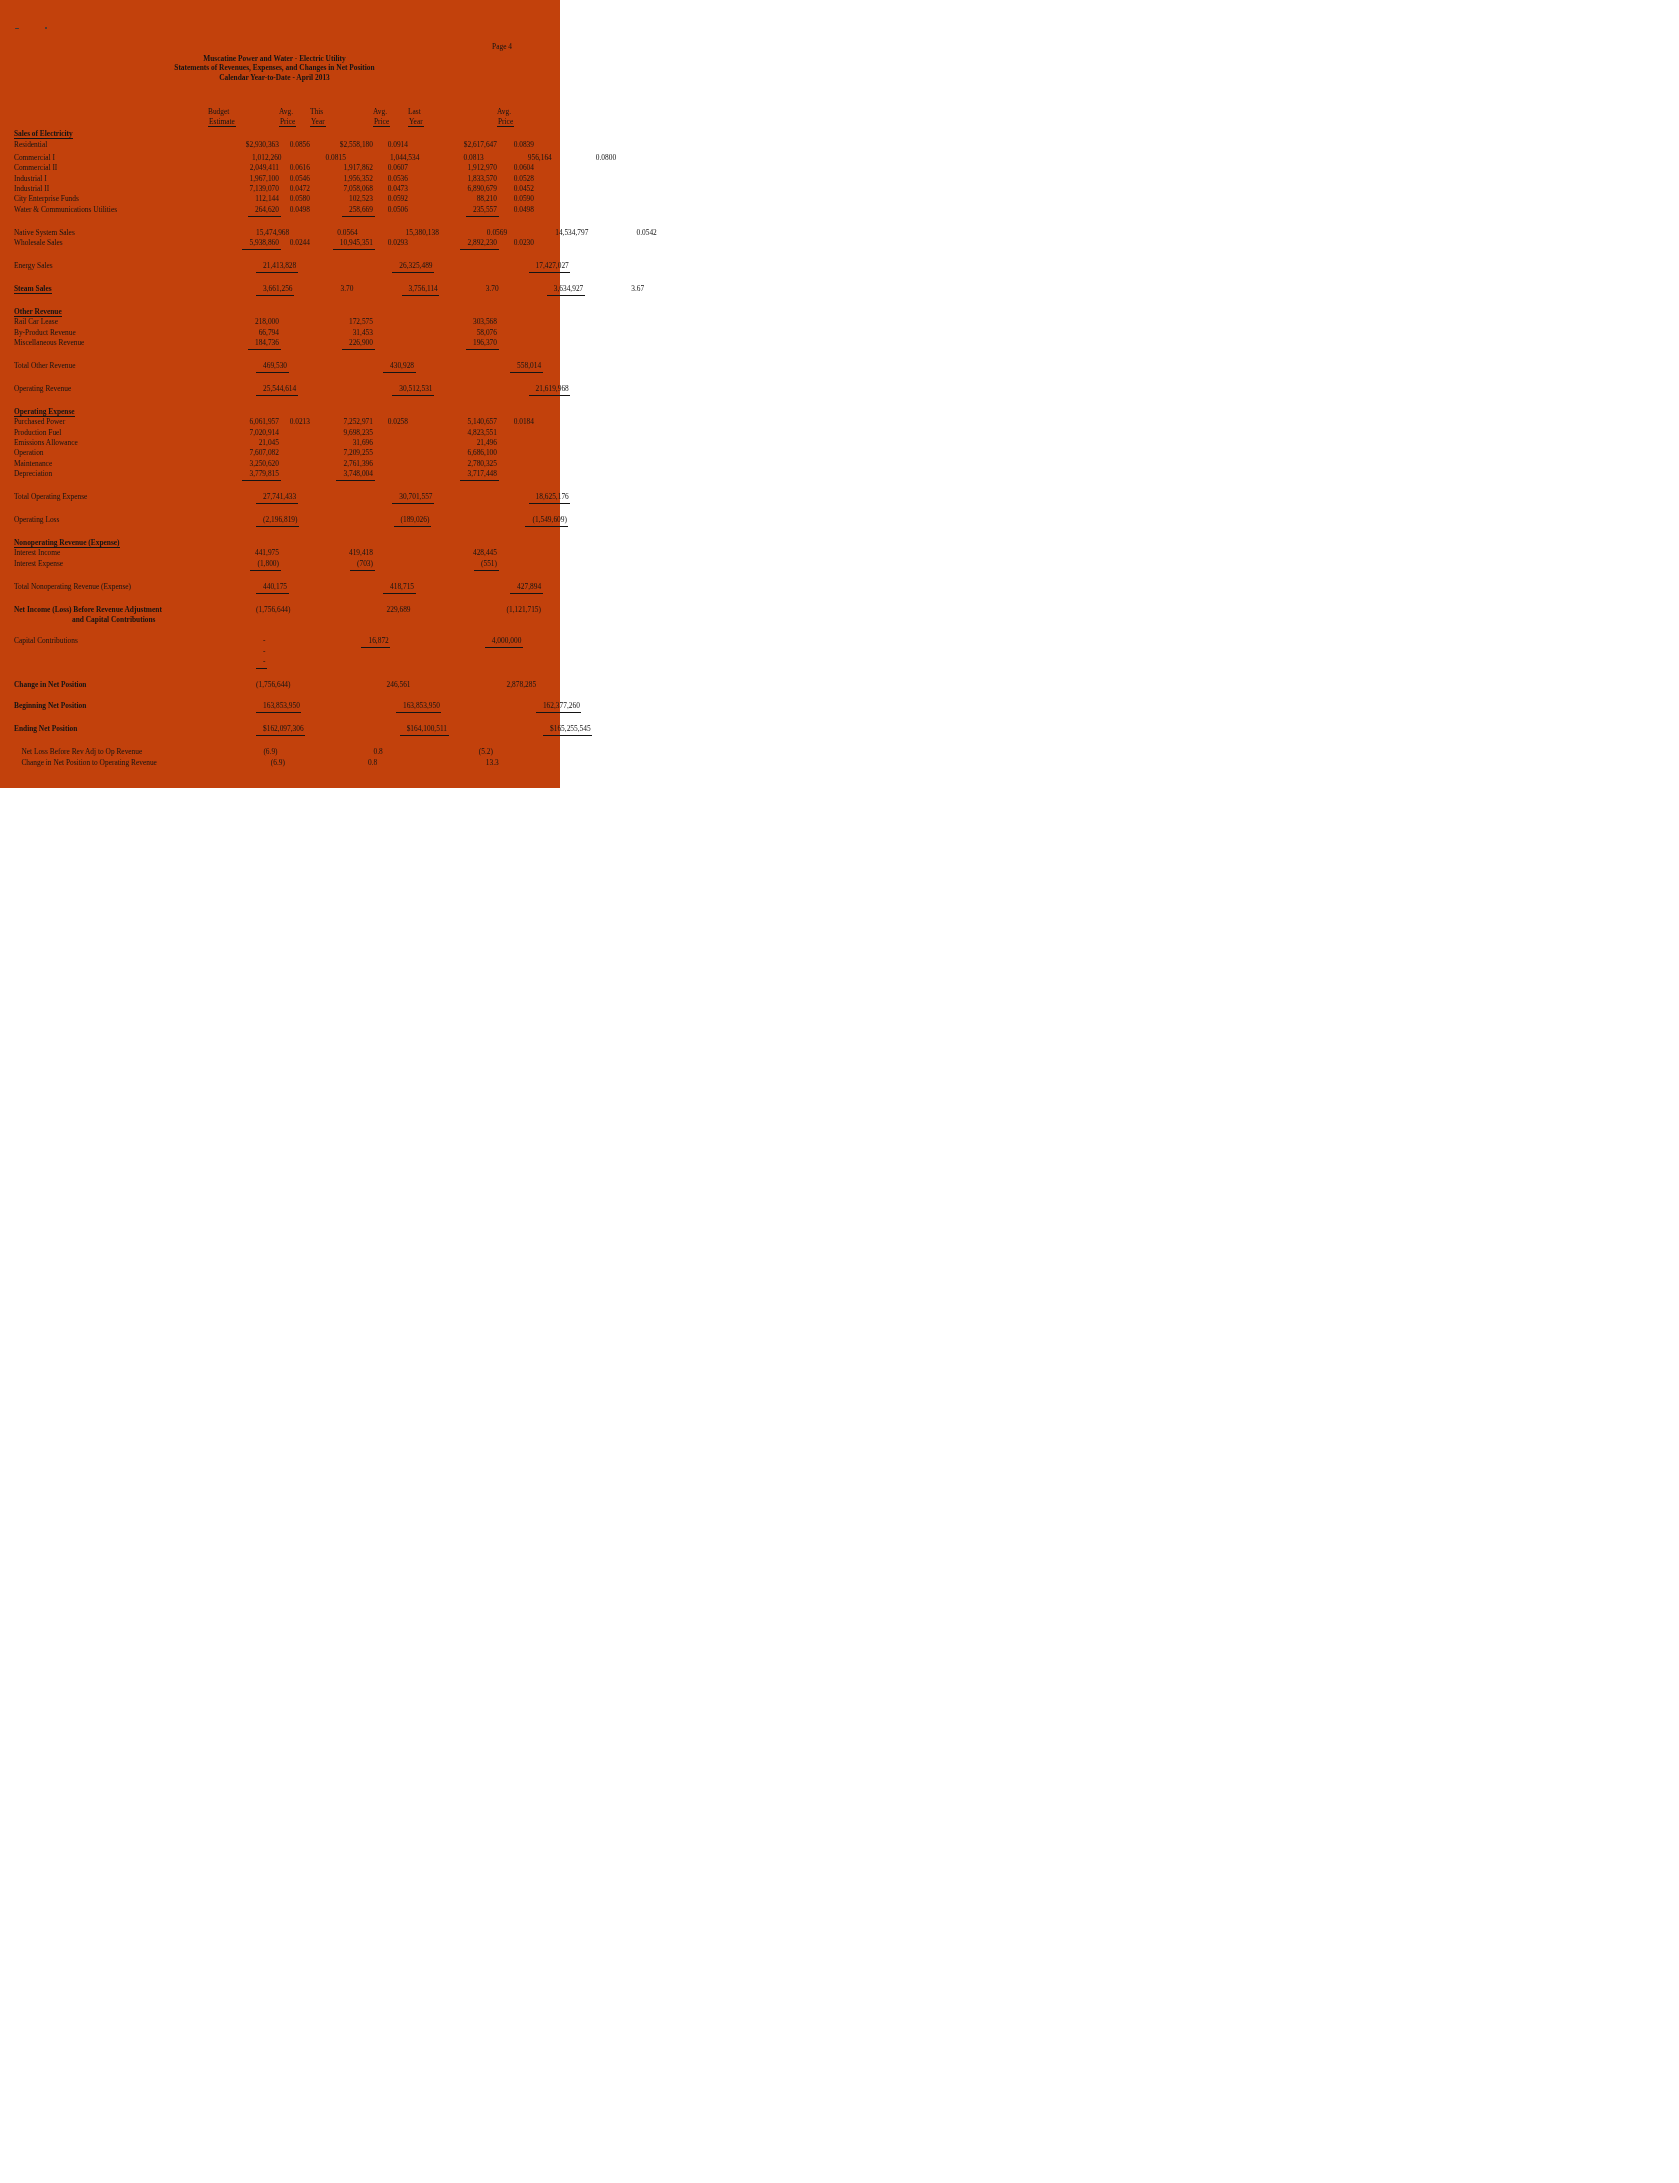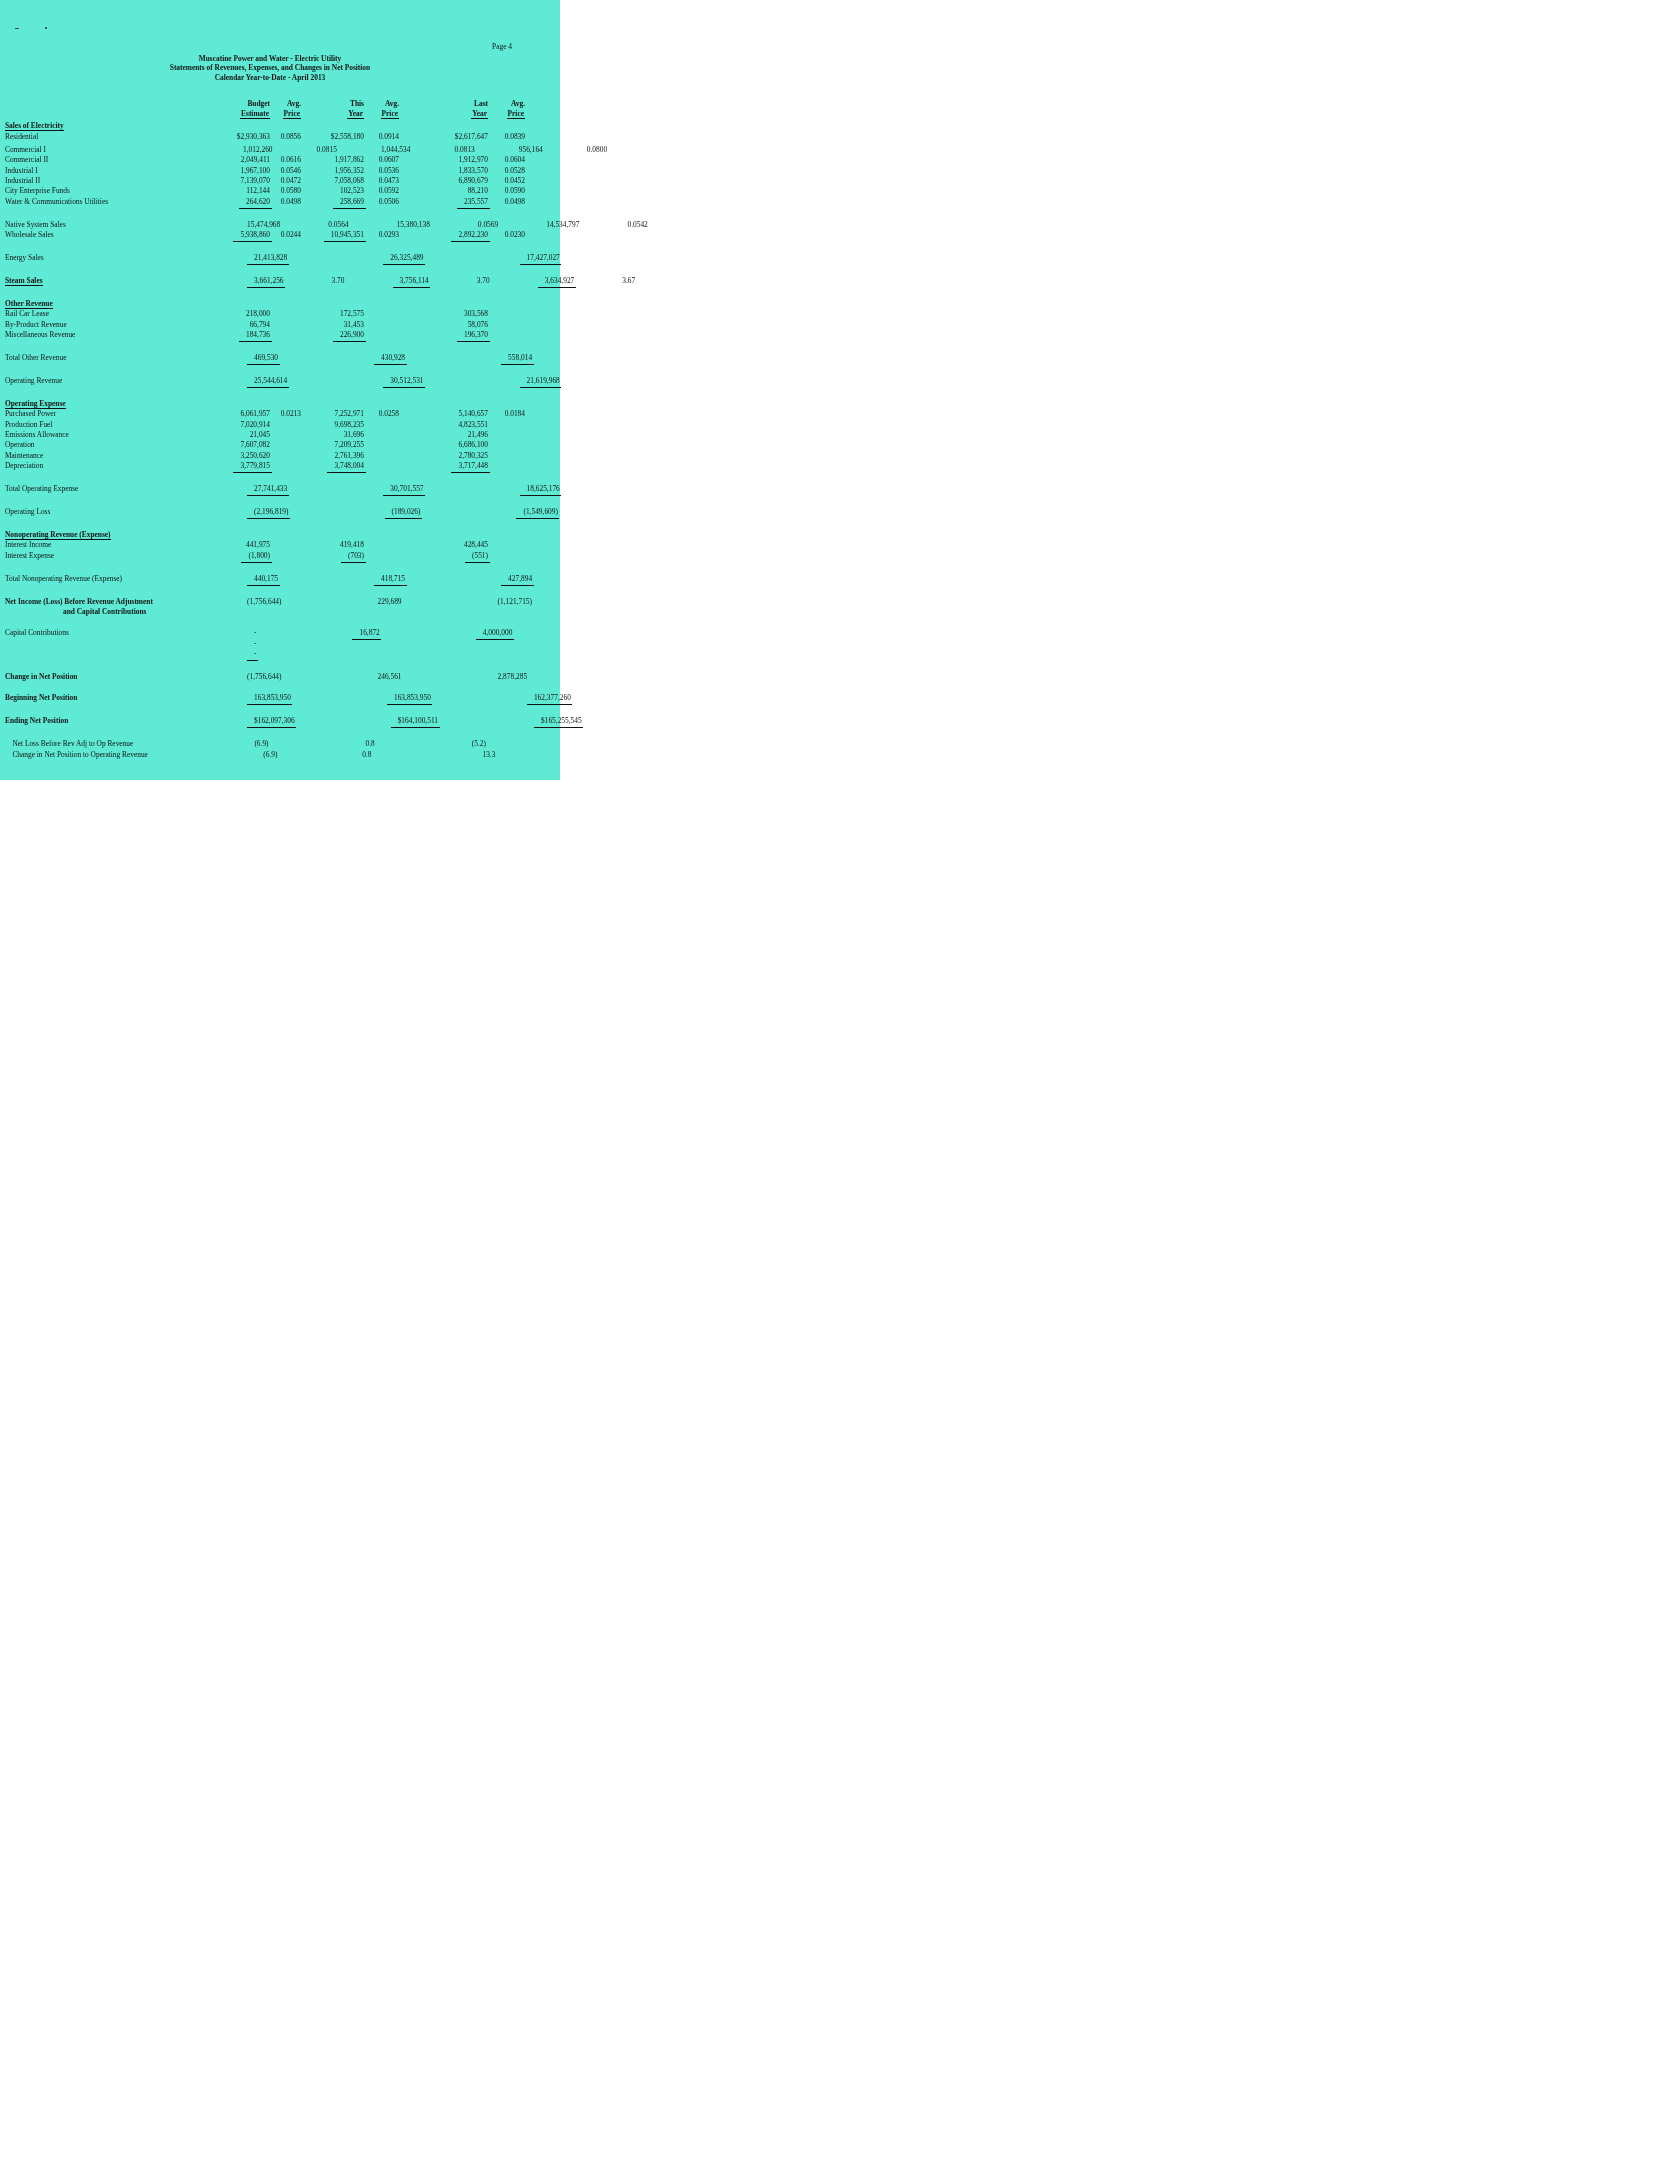--- a/index.html
+++ b/index.html
@@ -1,38 +1,38 @@
 <!DOCTYPE html>
 <html style="font-size:8px"><head>
 <meta charset="utf-8">
 <style>
   html,body{margin:0;padding:0;background:#ffffff;}
   .page{
     position:relative;
     width:560px;
     min-height:728px;
     box-sizing:border-box;
-    background:#5eead4;
+    background:#c2410c;
     color:#141414;
     font-family:"Liberation Serif","DejaVu Serif",serif;
     font-size:7.4px;
-    padding:42px 25px 20px 5px;
+    padding:42px 25px 20px 14px;
   }
   .artifact{position:absolute;background:#3a3a3a;}
   .artifact-dash{left:15px;top:28px;width:4.4px;height:1px;border-radius:0.5px;}
   .artifact-dot{left:45px;top:27px;width:1.5px;height:2px;border-radius:50%;}
   .page-number{text-align:right;padding-right:23px;line-height:9.4px;}
   .title-block{margin-top:2.5px;font-weight:bold;line-height:9.4px;text-align:center;}
   .table{margin-top:17px;}
   .row{display:flex;align-items:flex-start;line-height:10.4px;}
   .label{flex:0 0 194px;width:194px;}
   .col{text-align:right;}
   .c0{width:71px;} .c1{width:31px;} .c2{width:63px;} .c3{width:35px;} .c4{width:89px;} .c5{width:37px;}
   .header-row{line-height:9.4px;margin-bottom:3.5px;}
-  .hcol{font-weight:bold;text-align:right;}
+  .hcol{font-weight:normal;text-align:left;margin-top:8px;}
   .hu{border-bottom:0.8px solid #141414;padding:0 1px;}
   .gap-s{margin-top:2.5px;gap:44px;}
   .gap-l{margin-top:11px;gap:48px;}
   .section{font-weight:bold;}
   .bold{font-weight:bold;}
   .lbl-underline{border-bottom:0.8px solid #141414;}
   .uline{display:inline-block;border-bottom:0.8px solid #141414;padding:0 1.5px 0.5px 7px;margin-right:-1.5px;}
   .indent{padding-left:7.4px;}
   .label2{padding-left:5.4px;text-align:center;}
 </style>

